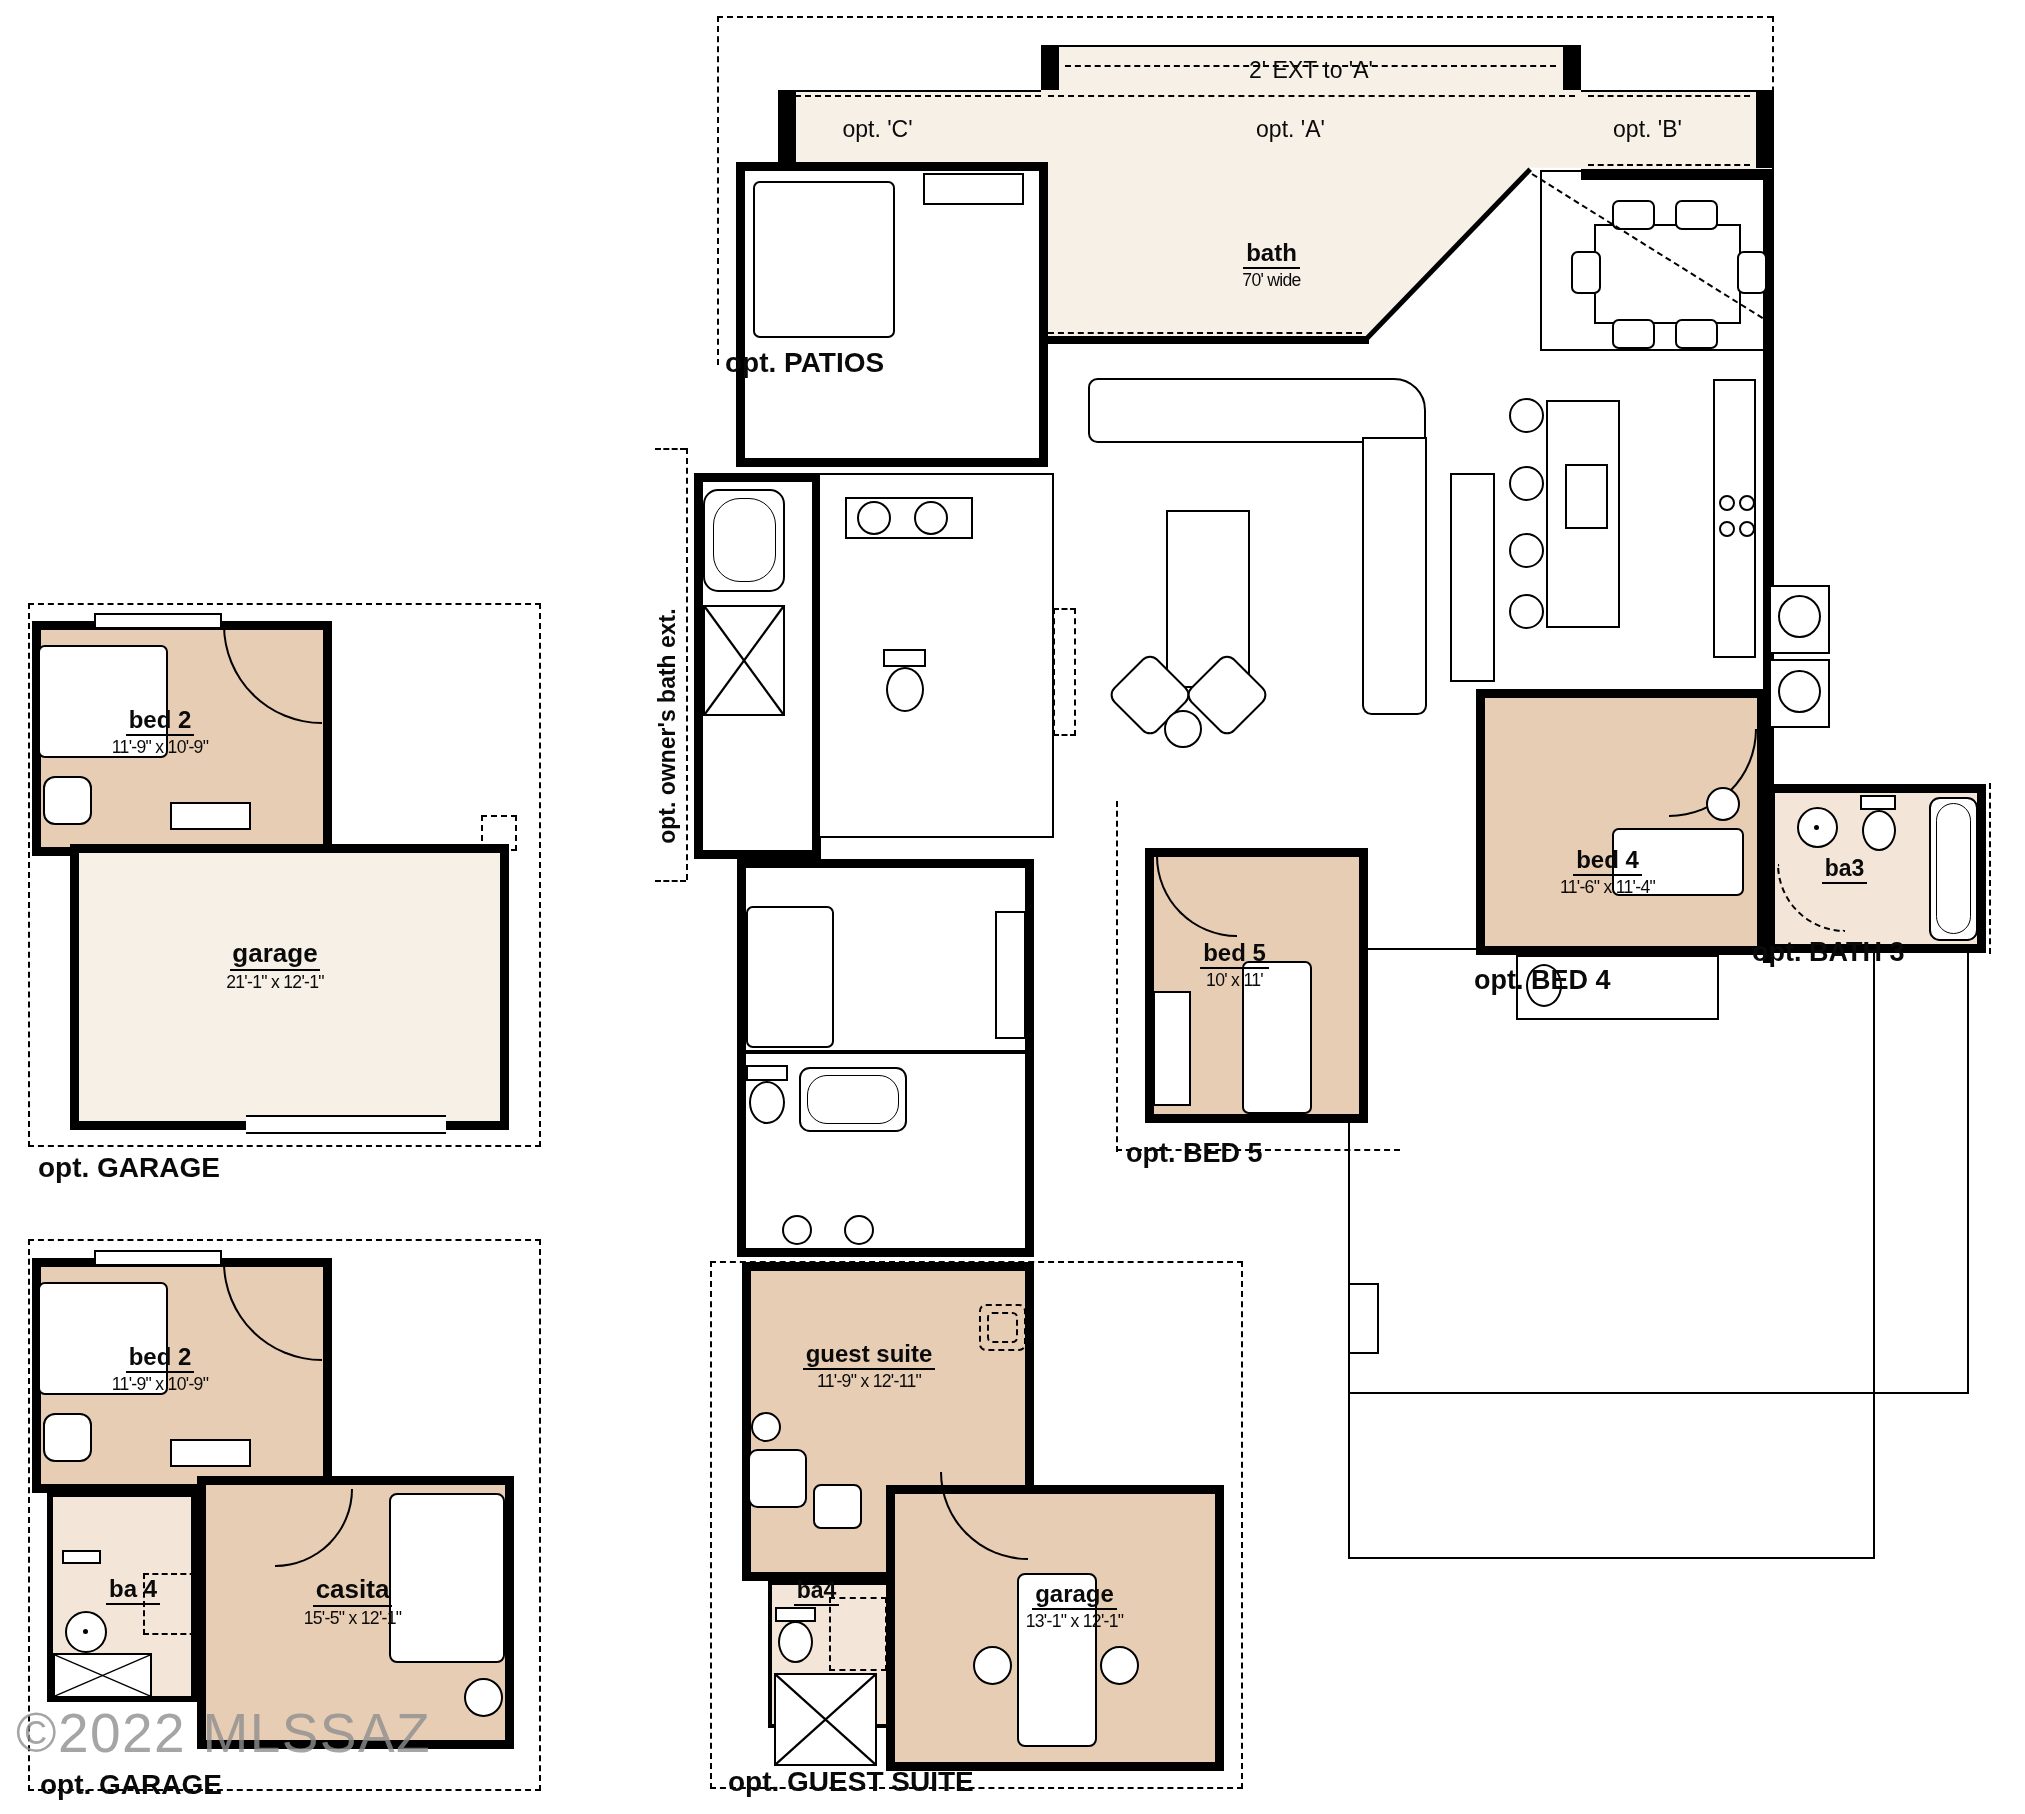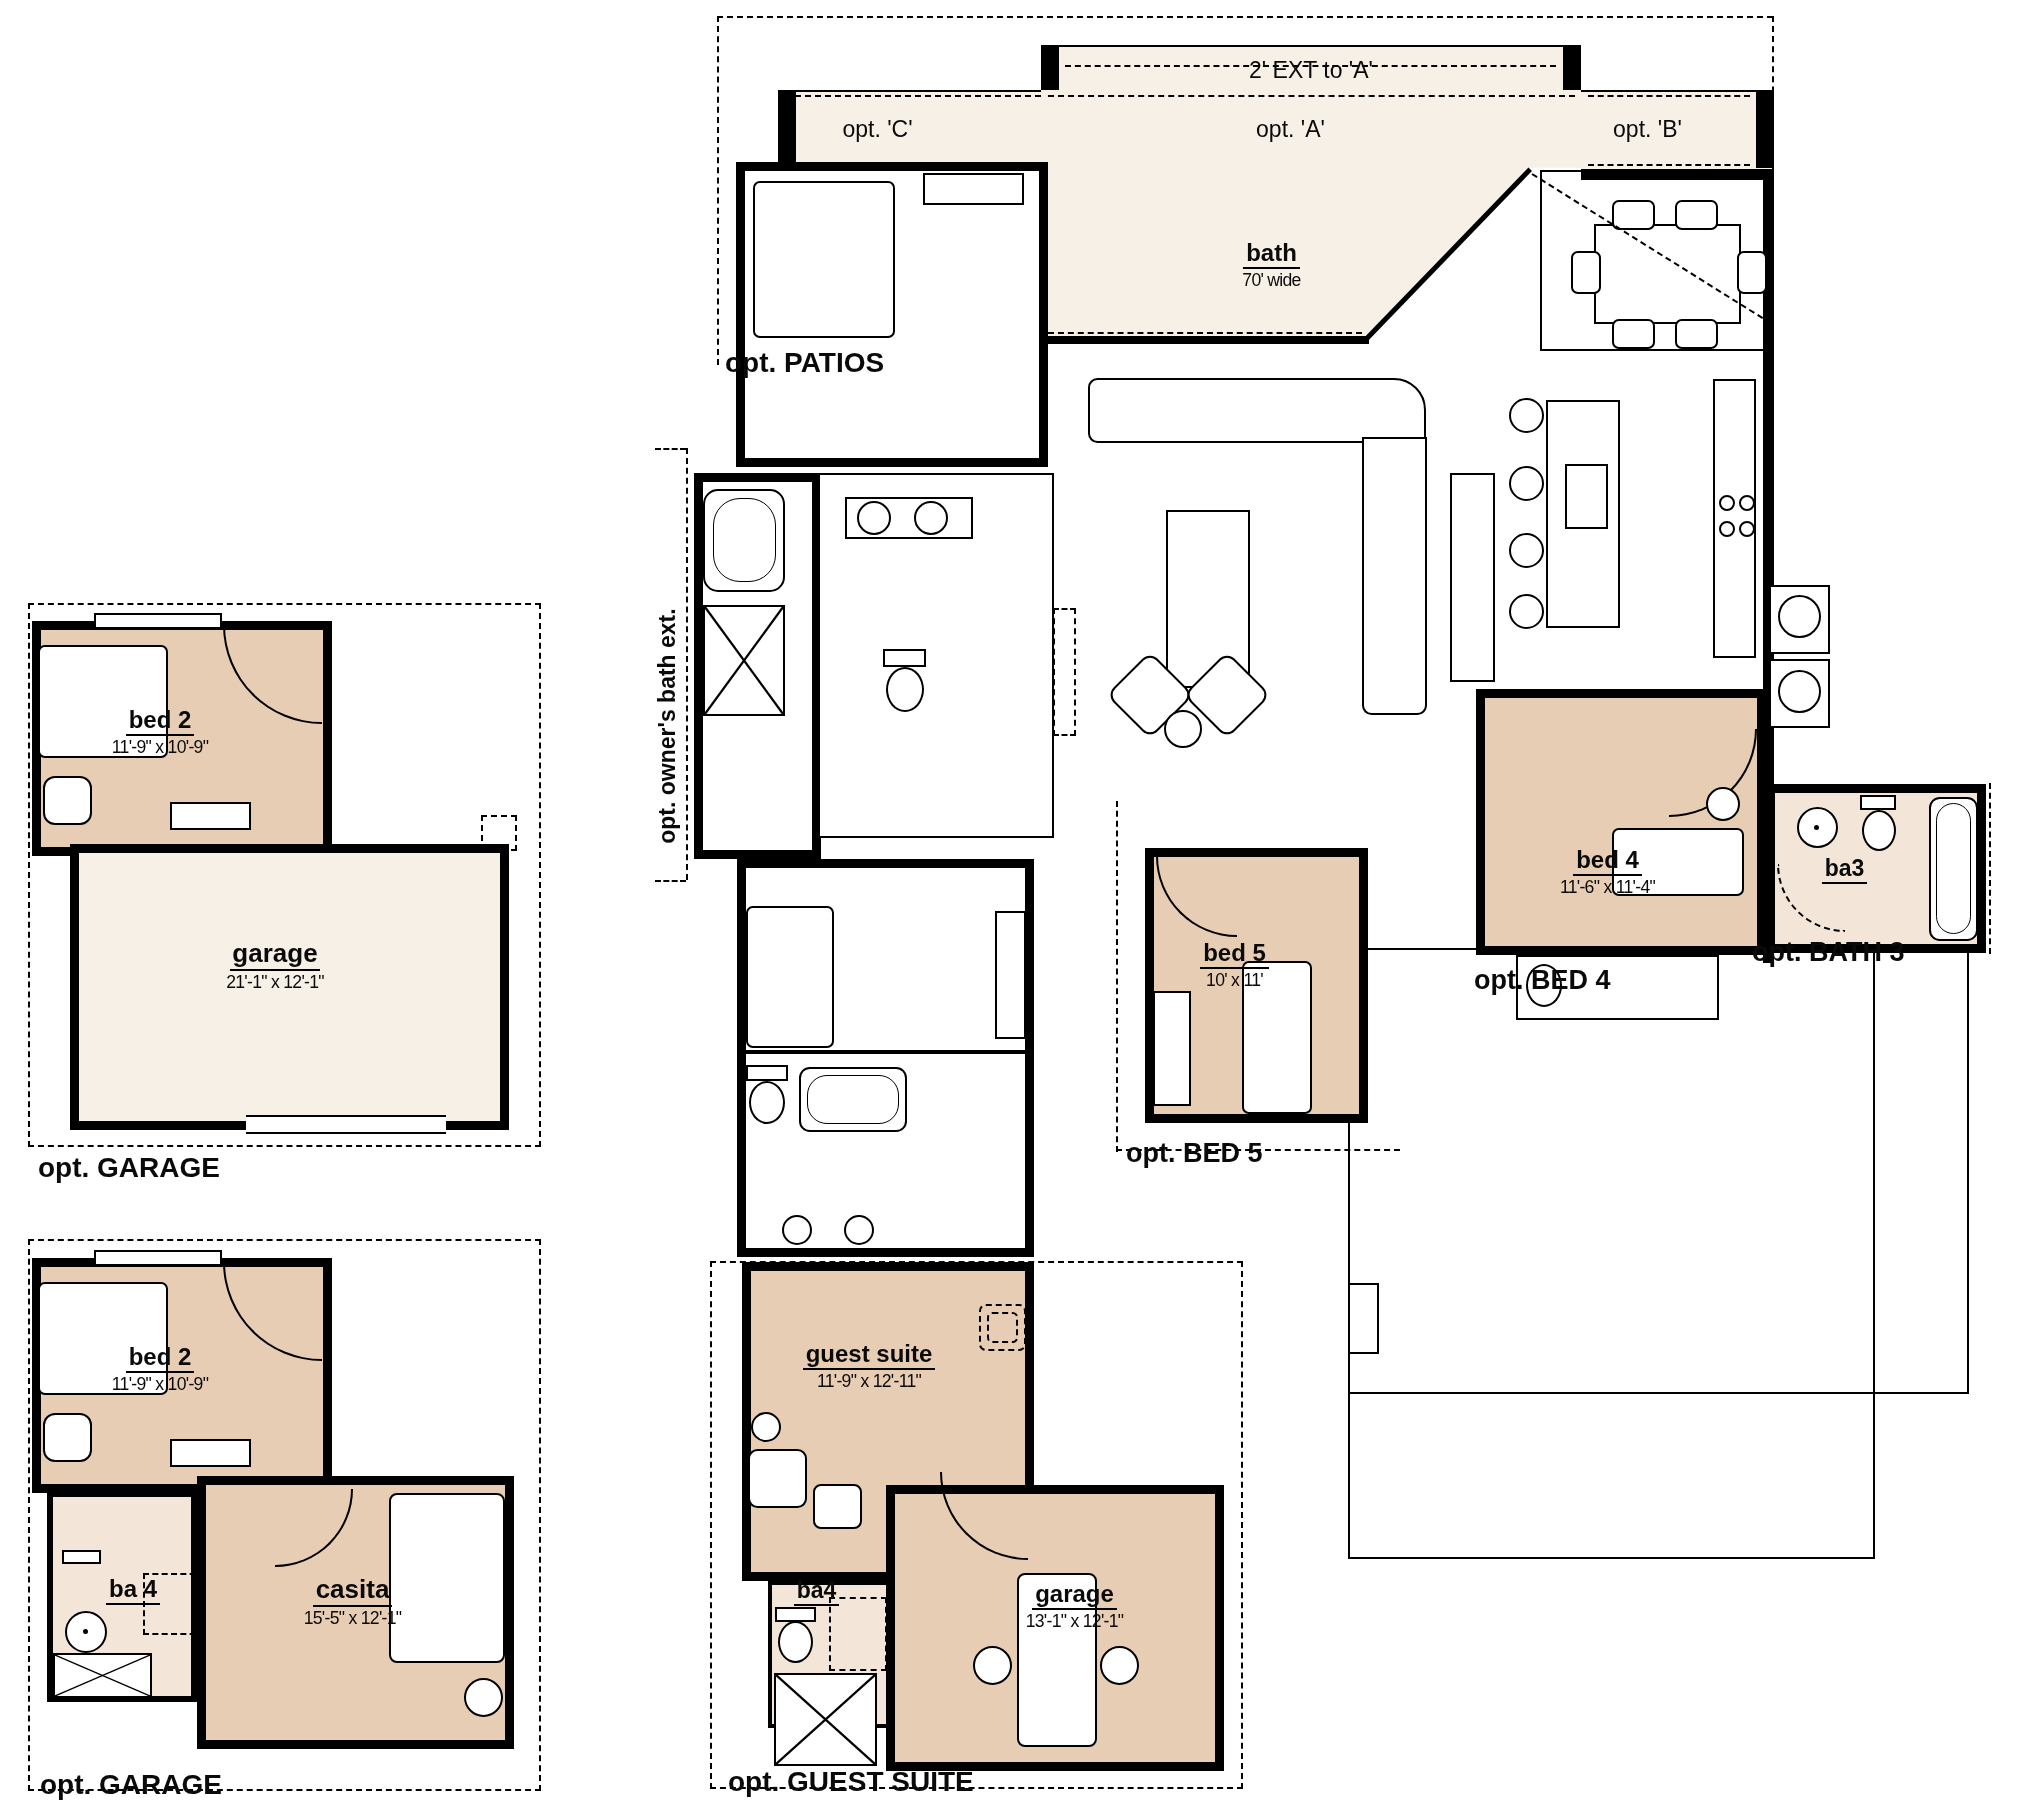--- a/index.html
+++ b/index.html
@@ -285,15 +285,16 @@
   <div class="pillow" style="left:472px;top:1500px;width:20px;height:74px;"></div>
   <div class="pillow" style="left:472px;top:1582px;width:20px;height:74px;"></div>
   <div class="furn circle" style="left:456px;top:1678px;width:39px;height:39px;"></div>
   <div class="arc arc-br" style="left:267px;top:1489px;width:78px;height:78px;"></div>
   <div class="rlbl" style="left:260px;top:1576px;width:169px;">
     <span class="rname" style="font-size:26px;">casita</span>
     <div class="rdims">15'-5" x 12'-1"</div>
   </div>
   <div class="optlbl" style="left:32px;top:1769px;">opt. GARAGE</div>
 
+  <div class="watermark" style="left:8px;top:1701px;">©2022 MLSSAZ</div>
 
 </div>
 
 
 </body></html>

